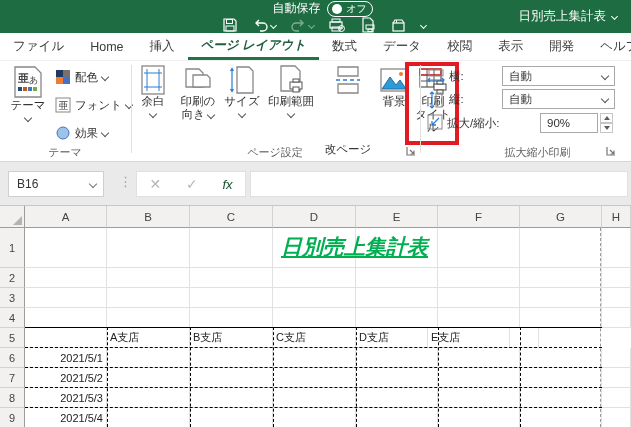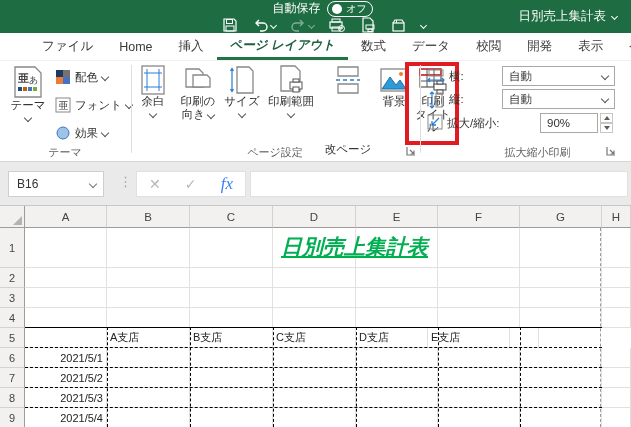--- a/index.html
+++ b/index.html
@@ -15,21 +15,21 @@
   .pill span { font-size:10px; }
   .qat { display:flex; align-items:center; gap:14px; margin-left:16px; }
   .qbtn { display:flex; align-items:center; gap:2px; }
   .qbtn svg { display:block; }
   .dim { opacity:.45; }
   .chev { width:6px; height:6px; border-right:1.4px solid #555; border-bottom:1.4px solid #555; transform:rotate(45deg); display:inline-block; }
   .chev.w { border-color:#fff; width:5px; height:5px; }
   .doc-title { position:absolute; right:14px; top:0; height:33px; display:flex; align-items:center; gap:6px; font-size:12.5px; color:#fff; }
 
   
-  #tabbar { position:absolute; top:33px; left:0; width:631px; height:28px; background:#fff; display:flex; align-items:stretch; padding-left:29px; border-bottom:1px solid #f0f0f0; }
+  #tabbar { position:absolute; top:33px; left:0; width:631px; height:28px; background:#fff; display:flex; align-items:stretch; padding-left:0; border-bottom:1px solid #f0f0f0; }
   .tab { display:flex; align-items:center; padding:0 13px; font-size:12.5px; color:#3b3a39; cursor:default; white-space:nowrap; }
   .tab.active { color:#1f5f3f; font-weight:bold; border-bottom:3px solid #217346;font-style:italic; }
 
   
   #ribbon { position:absolute; top:61px; left:0; width:631px; height:101px; background:#fff; border-bottom:1px solid #d8d6d4; }
   .gsep { position:absolute; top:4px; width:1px; height:88px; background:#e1dfdd; }
   .group-label { position:absolute; top:84px; font-size:11px; color:#605e5c; text-align:center; }
   .launcher { position:absolute; top:85px; width:10px; height:10px; }
   .bigbtn { position:absolute; display:flex; flex-direction:column; align-items:center; }
   .bigbtn .lbl { font-size:11.5px; color:#323130; line-height:13px; text-align:center; }
@@ -45,21 +45,21 @@
   .tri-dn { width:0; height:0; border-left:3px solid transparent; border-right:3px solid transparent; border-top:4px solid #605e5c; }
 
   
   #fbar { position:absolute; top:162px; left:0; width:631px; height:44px; background:#eaeaea; border-bottom:1px solid #c9c7c5; }
   .namebox { position:absolute; left:8px; top:9px; width:96px; height:26px; background:#fff; border:1px solid #d1cfcd; display:flex; align-items:center; font-size:12px; color:#333; padding-left:8px; }
   .namebox .chev { position:absolute; right:7px; border-color:#777; }
   .dots { position:absolute; left:119px; top:12px; color:#a0a0a0; font-size:13px; letter-spacing:0; }
   .fxbox { position:absolute; left:136px; top:9px; width:110px; height:26px; background:#fff; border:1px solid #e0e0e0; display:flex; align-items:center; justify-content:space-around; }
   .fxbox .x { color:#b8b6b4; font-size:14px; }
   .fxbox .ck { color:#b8b6b4; font-size:14px; }
-  .fxbox .fx { color:#3b82f6; font-size:17px; font-style:italic; font-family:Liberation Serif, serif; }
+  .fxbox .fx { color:#14532d; font-size:13px; font-style:italic; font-family:Liberation Sans, sans-serif; }
   .finput { position:absolute; left:250px; top:9px; width:378px; height:26px; background:#fff; border:1px solid #e0e0e0; }
 
   
   #grid { position:absolute; top:206px; left:0; width:631px; height:221px; background:#fff; overflow:hidden; }
   .hrow { display:flex; height:22px; }
   .corner { width:25px; height:22px; background:#f2f1f0; border-right:1px solid #9e9c9a; border-bottom:1px solid #9e9c9a; position:relative; }
   .corner::after { content:""; position:absolute; right:2px; bottom:2px; border-left:9px solid transparent; border-bottom:9px solid #b5b3b1; }
   .ch { height:22px; background:#f2f1f0; border-right:1px solid #d4d2d0; border-bottom:1px solid #9e9c9a; font-size:11.5px; color:#444; display:flex; align-items:center; justify-content:center; }
   .grow { display:flex; }
   .rh { width:25px; background:#f2f1f0; border-right:1px solid #9e9c9a; border-bottom:1px solid #d4d2d0; font-size:11px; color:#444; display:flex; align-items:center; justify-content:center; }
@@ -141,22 +141,22 @@
   </div>
 
   <div id="tabbar">
     <span class="tab">ファイル</span>
     <span class="tab">Home</span>
     <span class="tab">挿入</span>
     <span class="tab active">ページ レイアウト</span>
     <span class="tab">数式</span>
     <span class="tab">データ</span>
     <span class="tab">校閲</span>
+    <span class="tab">表示</span>
     <span class="tab">開発</span>
-    <span class="tab">表示</span>
     <span class="tab">ヘルプ</span>
   </div>
 
   <div id="ribbon">
 
     <div class="bigbtn" style="left:6px; top:4px; width:44px;">
       <svg width="34" height="34" viewBox="0 0 34 34">
         <path d="M4 2 h20 l6 6 v24 h-26 z" fill="#fff" stroke="#8a8886" stroke-width="1.3"></path>
         <text x="7" y="17" font-size="11" fill="#444" font-weight="bold">亜</text>
         <text x="18" y="18" font-size="9" fill="#444">あ</text>

